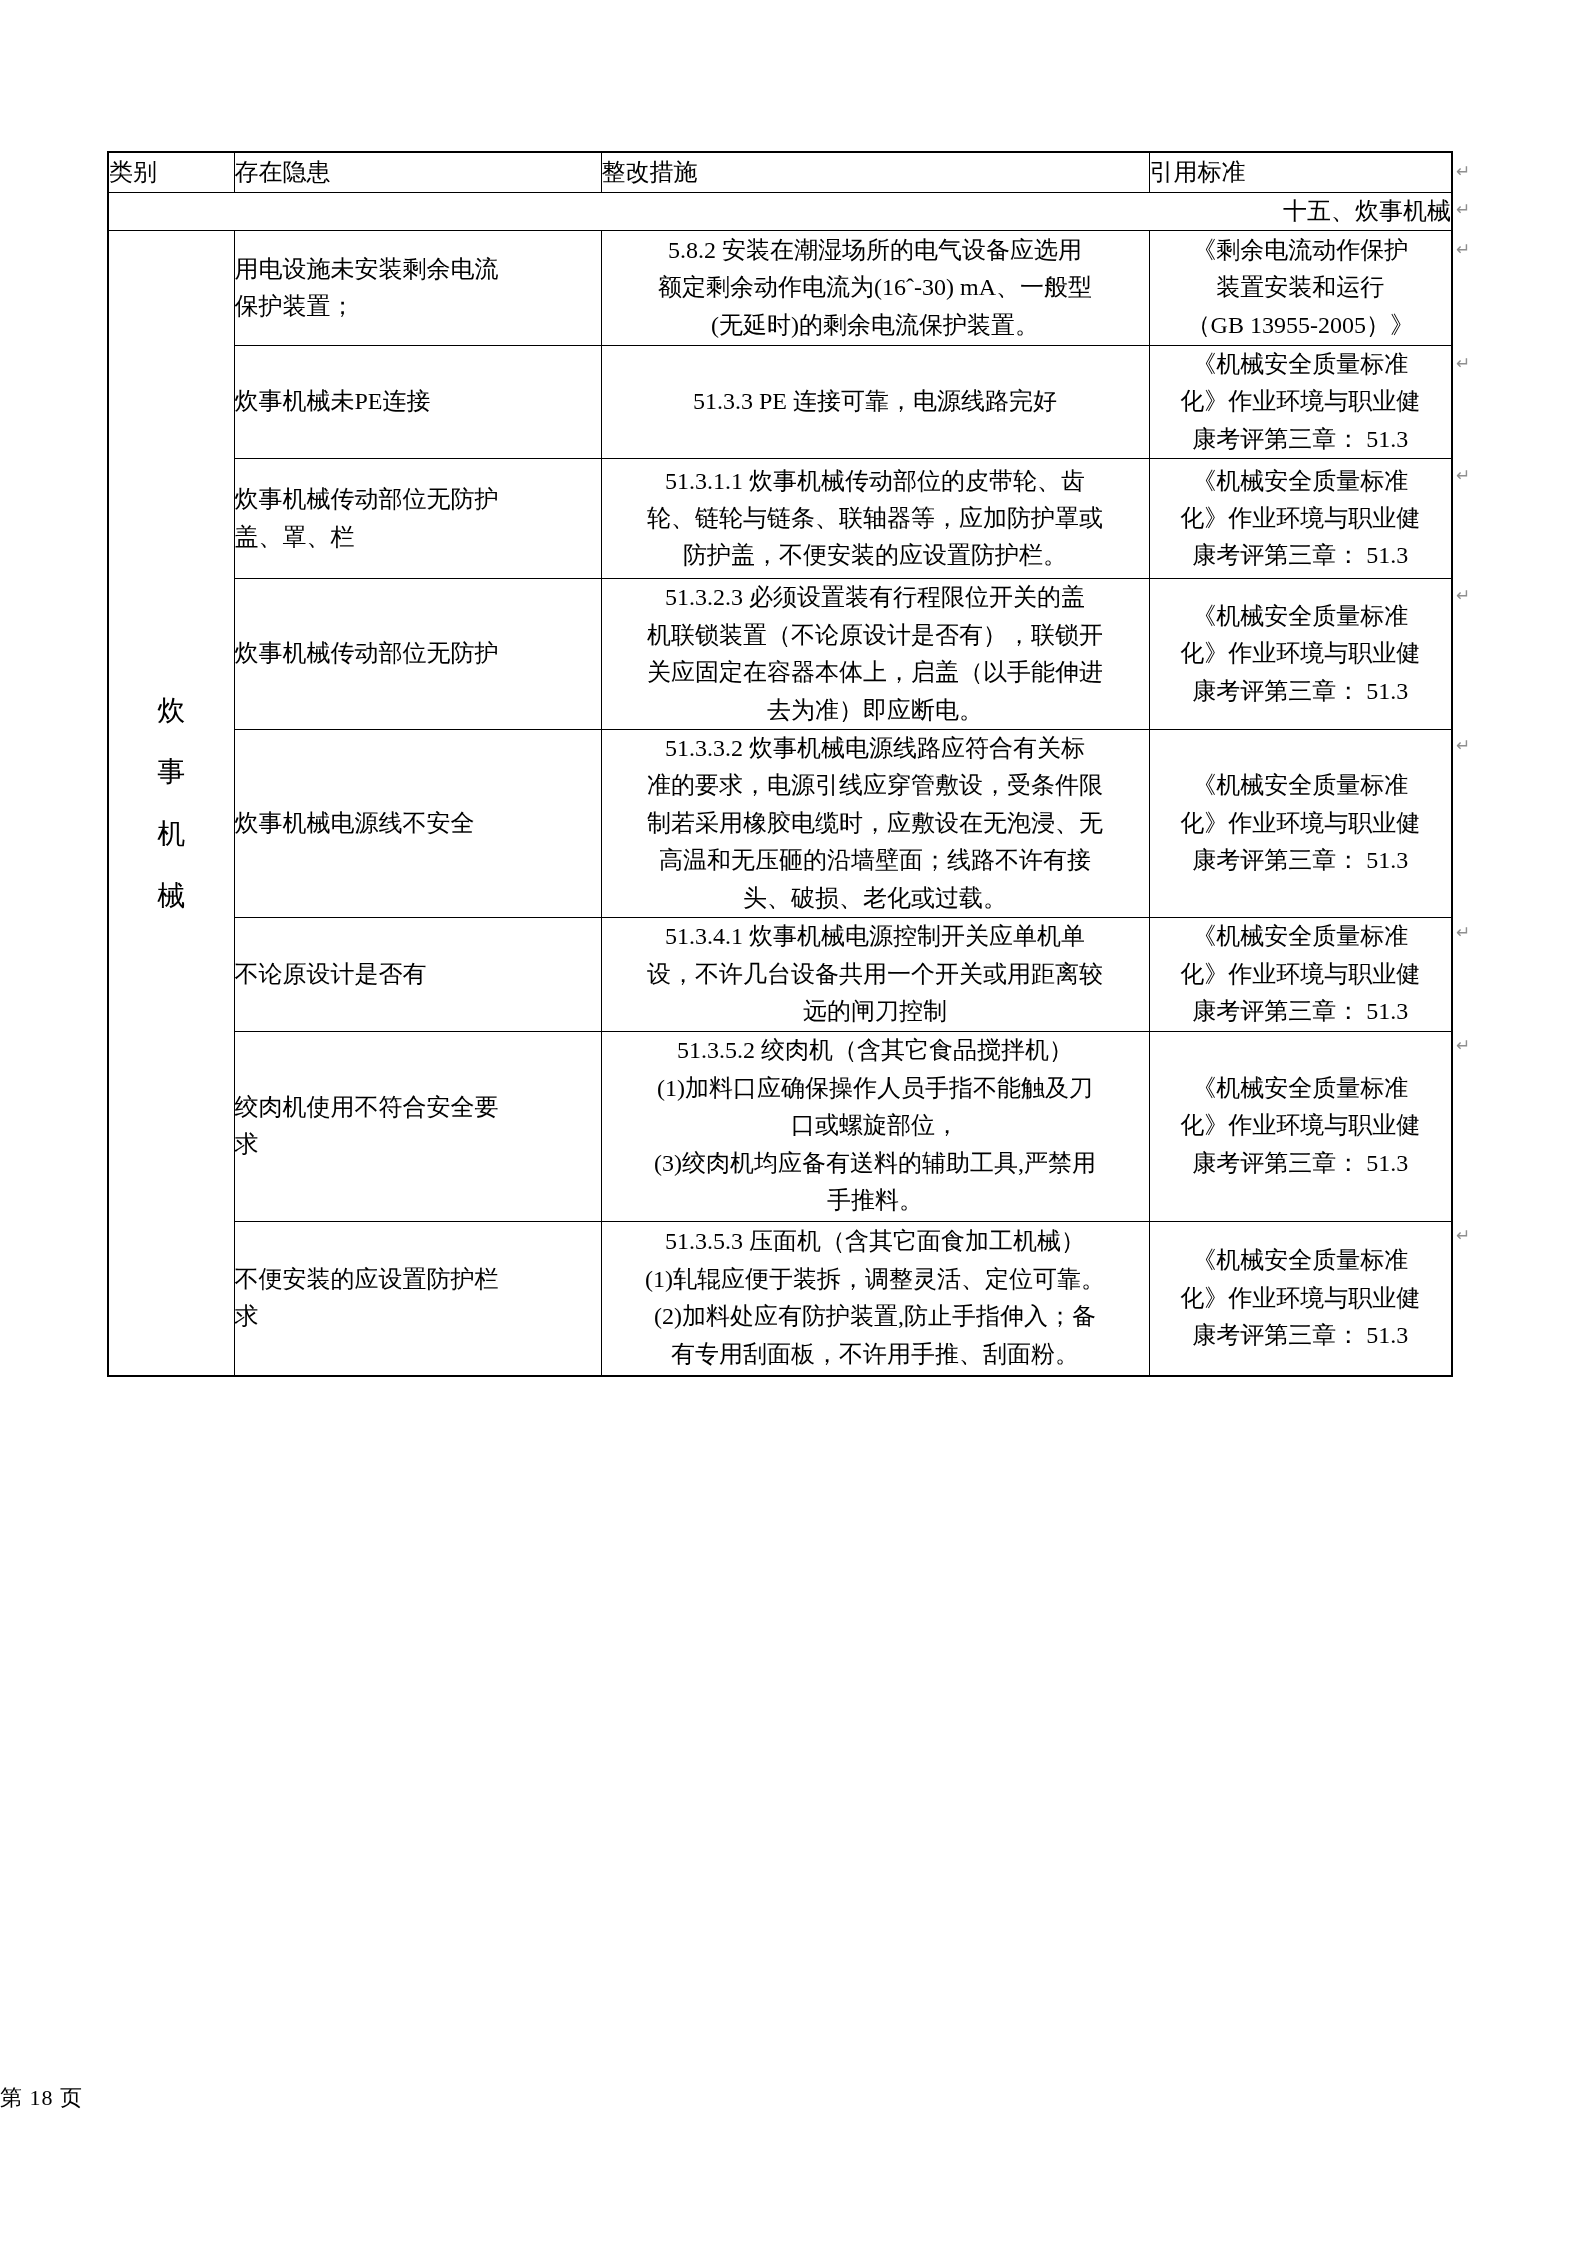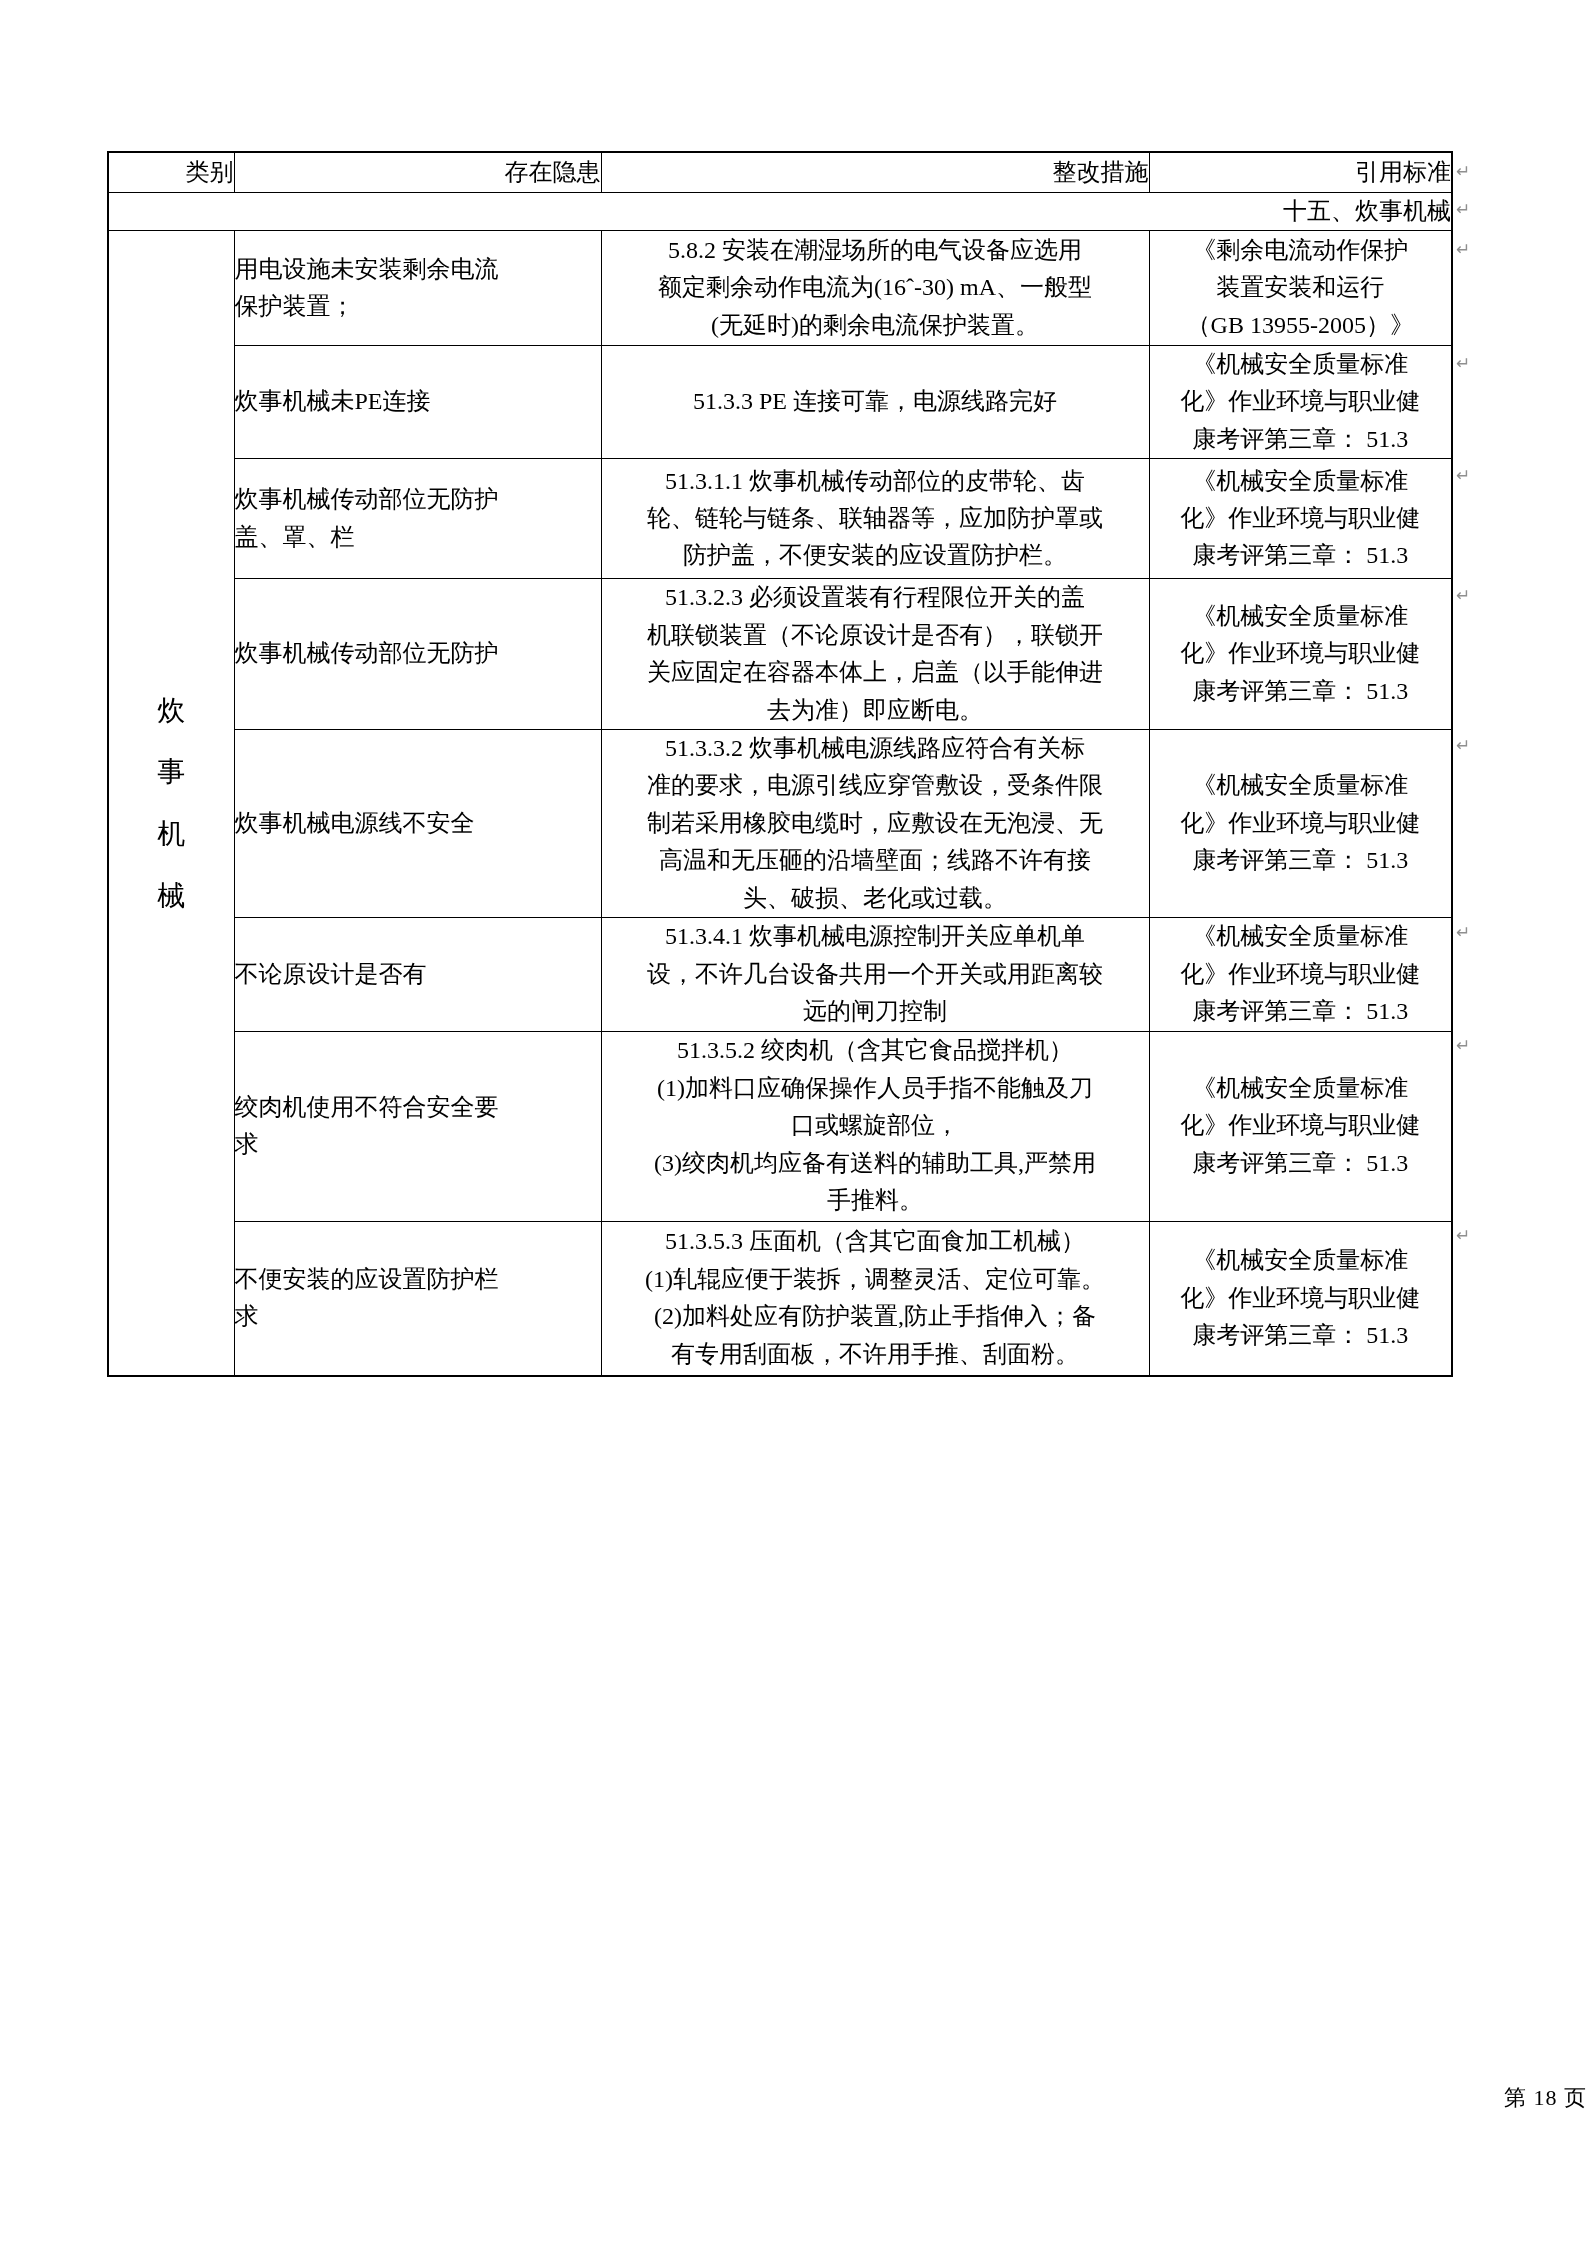--- a/index.html
+++ b/index.html
@@ -32,21 +32,21 @@
     line-height: 1.56;
     vertical-align: middle;
     overflow: hidden;
     padding: 0;
   }
   col.c-category { width: 126px; }
   col.c-hazard   { width: 367px; }
   col.c-measure  { width: 548px; }
   col.c-standard { width: 303px; }
 
-  .th-cell { text-align: right; }
+  .th-cell { text-align: left; }
   .band-cell { text-align: right; }
 
   td.cell-hazard {
     text-align: left;
     padding: 4px 10px 4px 14px;
     white-space: pre-line;
   }
   td.cell-measure {
     text-align: center;
     padding: 4px 6px 4px 10px;
@@ -72,21 +72,21 @@
     color: #8f8f8f;
     font-size: 17px;
     font-family: "DejaVu Sans", sans-serif;
     line-height: 1;
   }
   .footer {
     position: absolute;
     left: 0;
     top: 2083px;
     width: 100%;
-    text-align: right;
+    text-align: left;
     font-size: 22px;
     letter-spacing: 1px;
   }
 </style>
 </head>
 <body>
 
 <div class="page">
 
   <table class="doc-table">

